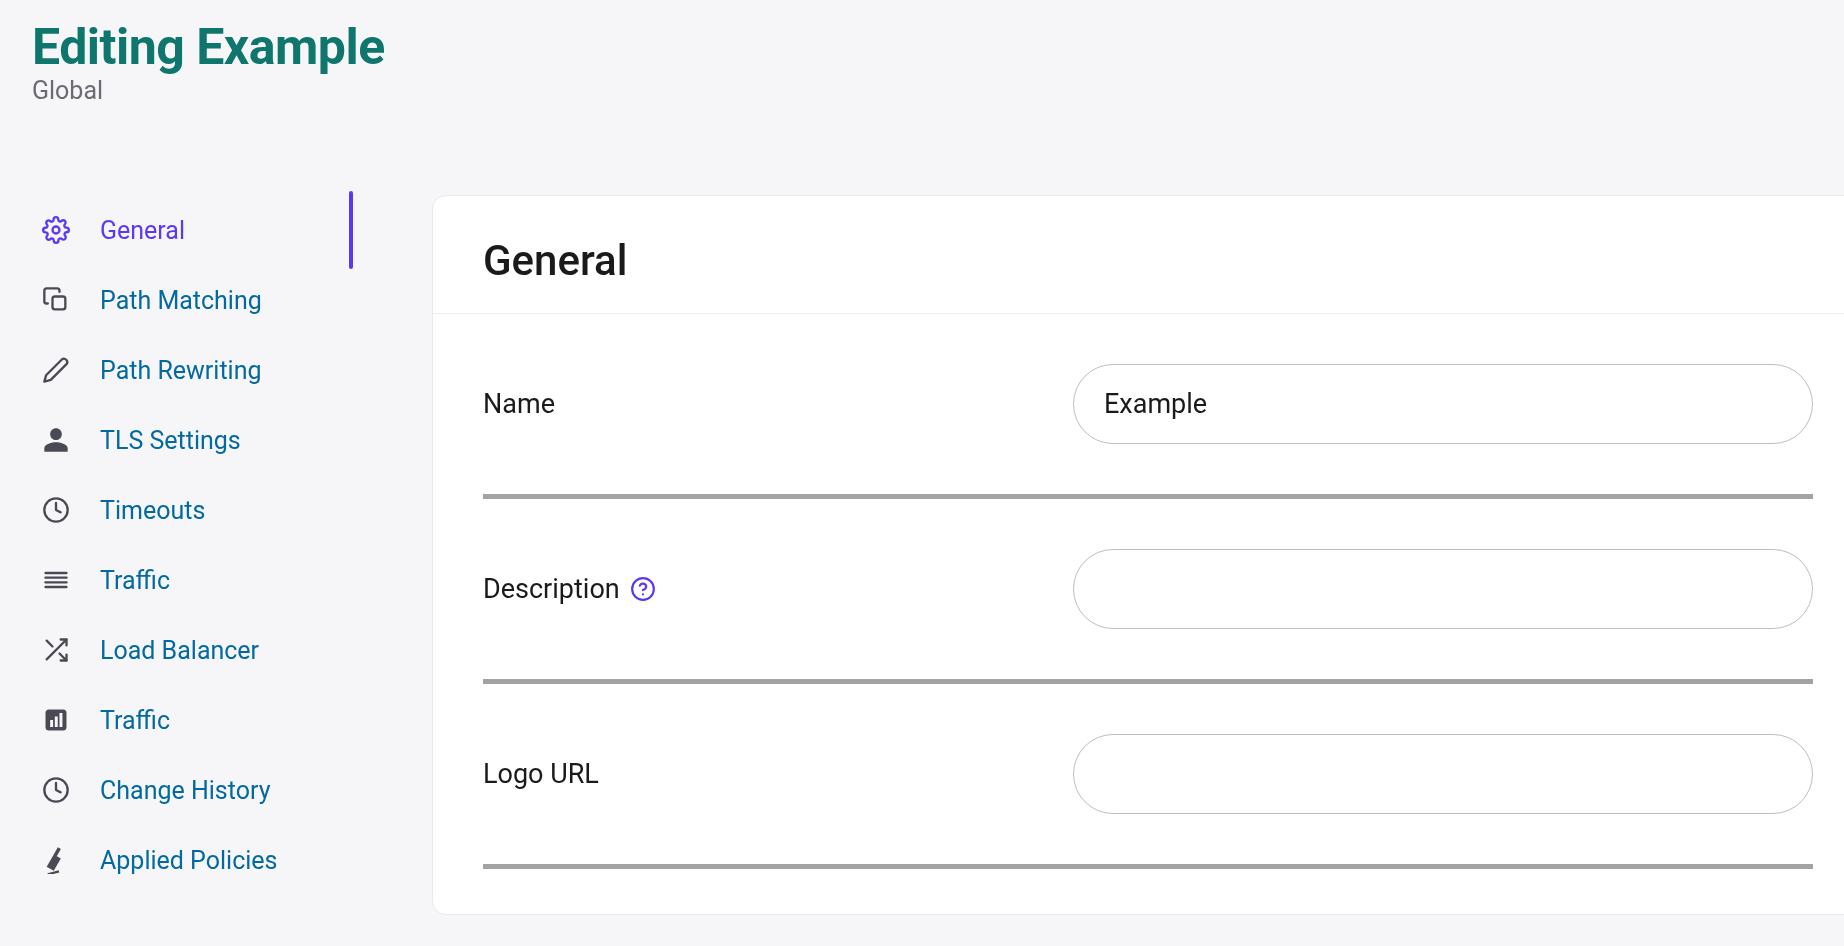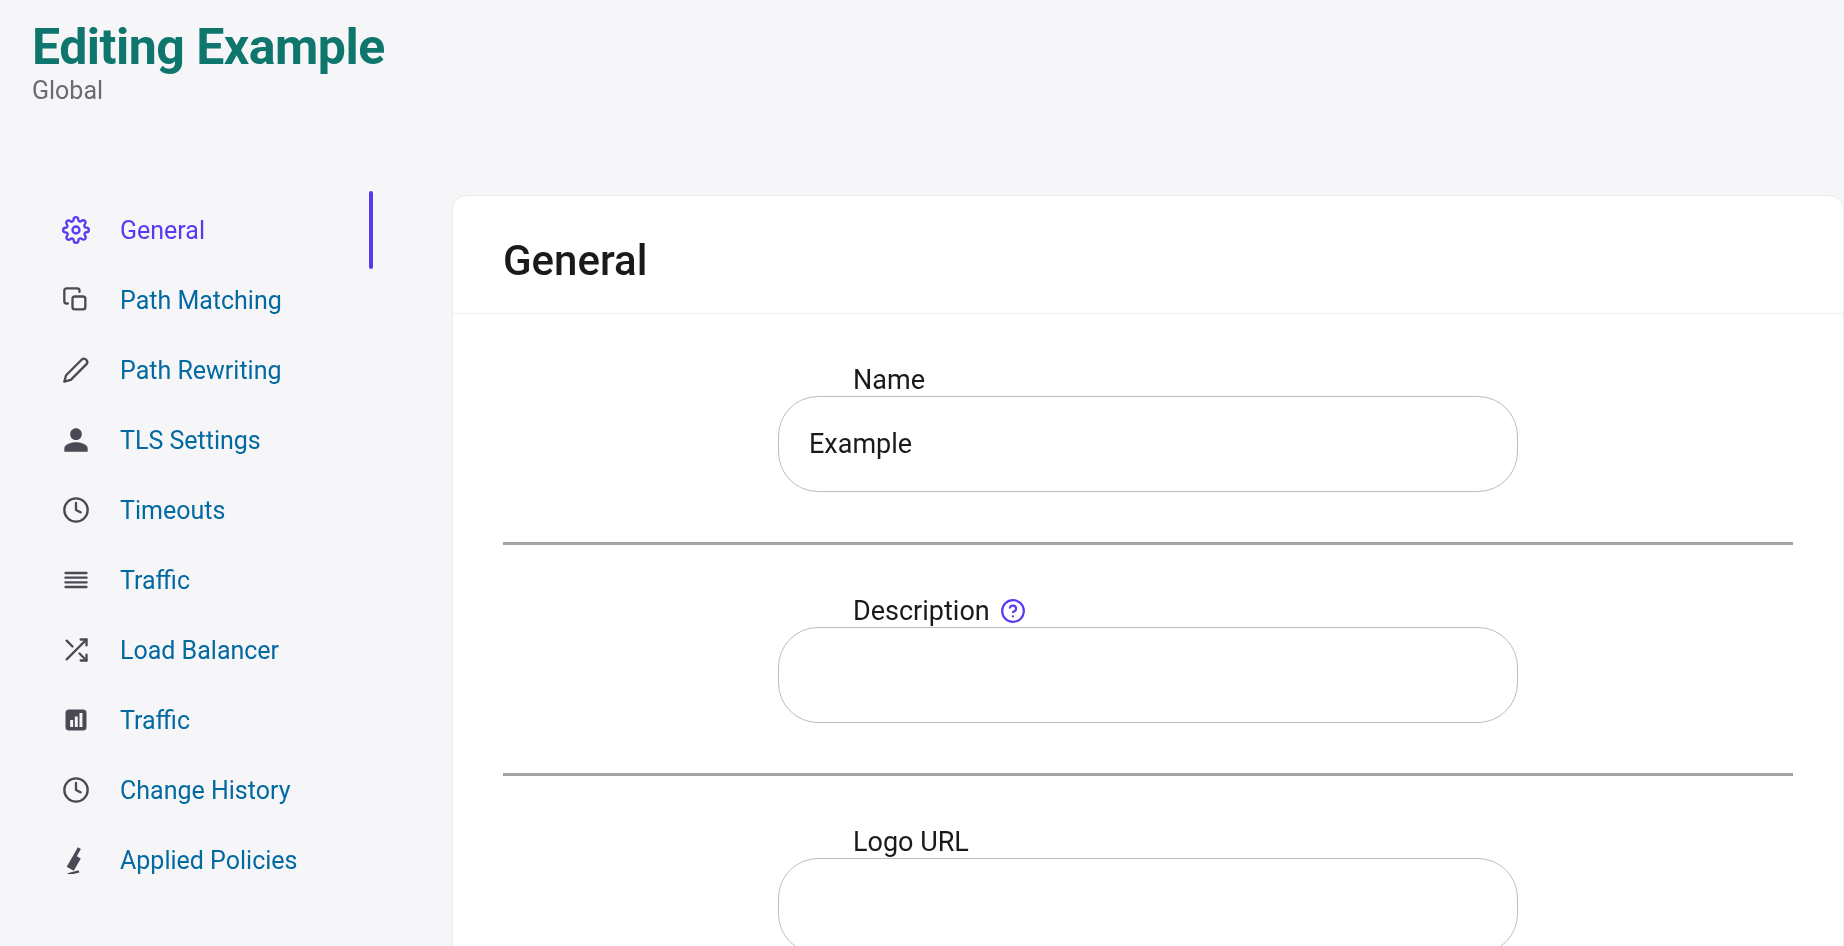--- a/index.html
+++ b/index.html
@@ -99,22 +99,21 @@
       font-weight: 500;
       color: #1a1a1a;
     }
     .form {
       padding: 0 50px;
     }
     .form-row {
       display: flex;
       align-items: center;
       padding: 50px 0;
-      border-bottom: 3px solid #a3a3a3;
-      flex-direction: column;
+      border-bottom: 5px solid #a3a3a3;
     }
     .form-label-wrap {
       width: 590px;
       display: flex;
       align-items: center;
       gap: 10px;
     }
     .form-label {
       font-size: 27px;
       color: #1a1a1a;
@@ -125,21 +124,21 @@
       width: 26px;
       height: 26px;
       display: inline-flex;
       cursor: pointer;
     }
     .form-input-wrap {
       flex: 1;
     }
     .text-input {
       width: 740px;
-      height: 96px;
+      height: 80px;
       border: 1px solid #bdbdc7;
       border-radius: 40px;
       padding: 0 30px;
       font-size: 27px;
       color: #1a1a1a;
       font-family: inherit;
       outline: none;
       background: #fff;
     }
     svg {

